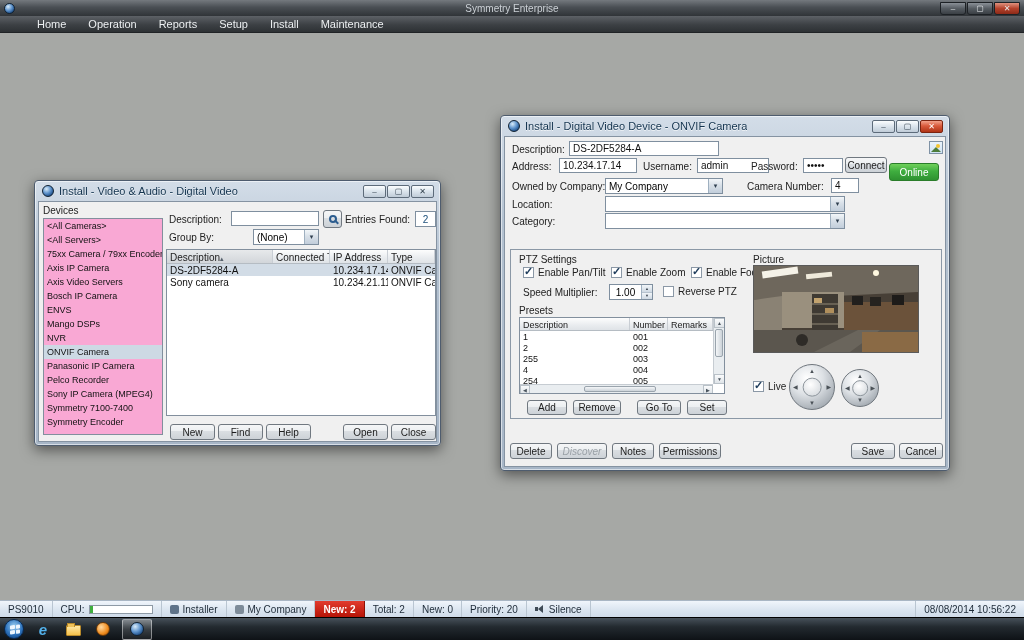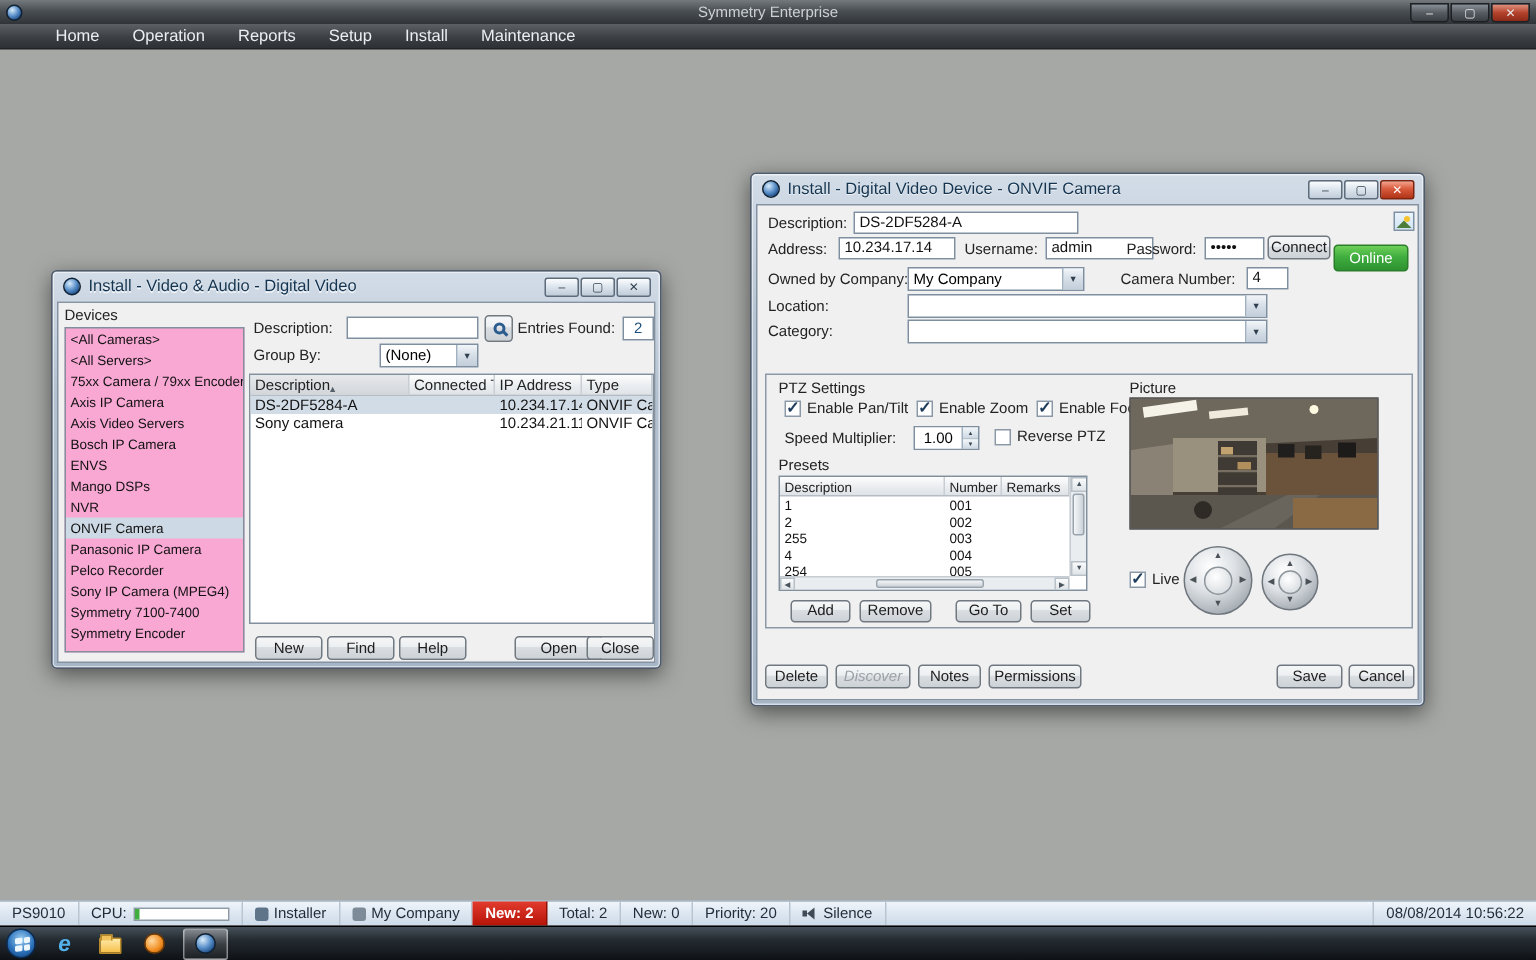--- a/index.html
+++ b/index.html
@@ -258,21 +258,21 @@
           <span class="c0">Sony camera</span>
           <span class="c1"></span>
           <span class="c2">10.234.21.117</span>
           <span class="c3">ONVIF Camera</span>
         </div>
       </div>
 
       <div class="btn" style="left:131px;top:222px;width:45px;height:16px">New</div>
       <div class="btn" style="left:179px;top:222px;width:45px;height:16px">Find</div>
       <div class="btn" style="left:227px;top:222px;width:45px;height:16px">Help</div>
-      <div class="btn" style="left:304px;top:222px;width:59px;height:16px">Open</div>
+      <div class="btn" style="left:304px;top:222px;width:45px;height:16px">Open</div>
       <div class="btn" style="left:352px;top:222px;width:45px;height:16px">Close</div>
     </div>
   </div>
 
   <div class="win win-detail">
     <div class="wtbar">
       <span class="swirl" style="width:12px;height:12px"></span>
       <span class="wtitle">Install - Digital Video Device - ONVIF Camera</span>
       <span class="wctl">
         <span class="wbtn">

